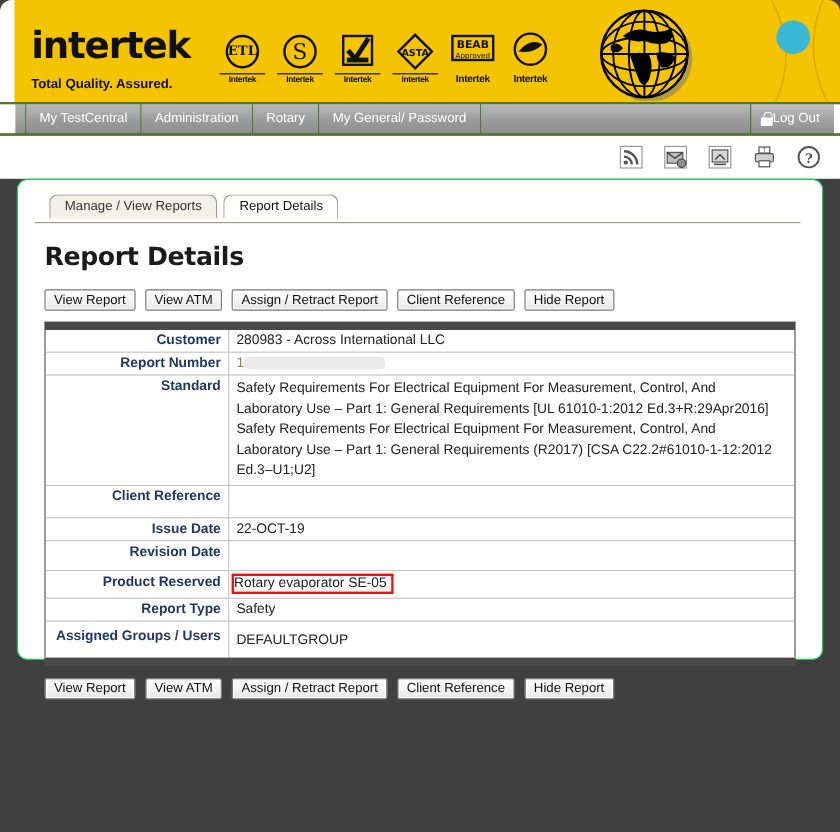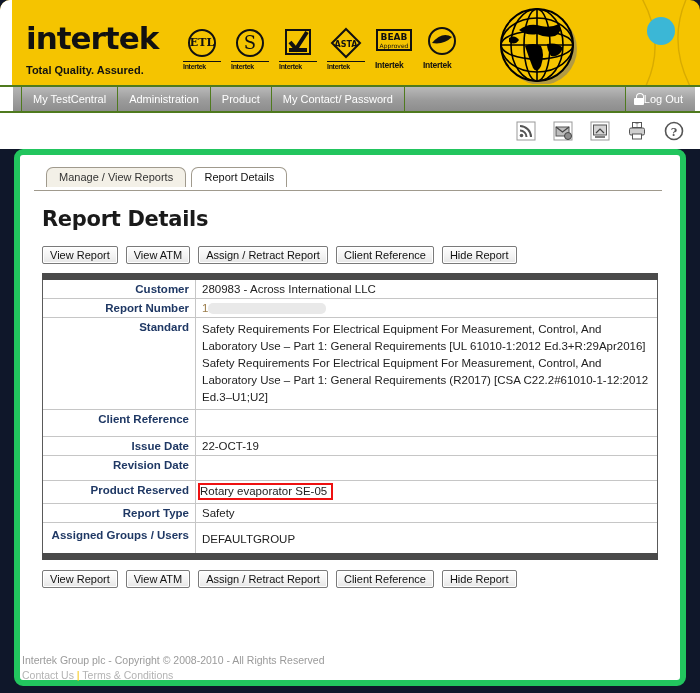--- a/index.html
+++ b/index.html
@@ -12,21 +12,21 @@
     height: 693px;
     overflow: hidden;
     font-family: "Liberation Sans", sans-serif;
     font-size: 12px;
     color: #222;
   }
   .page {
     position: relative;
     width: 700px;
     height: 693px;
-    background: #0f172a;
+    background: #404040;
   }
 
   
   .banner {
     position: relative;
     height: 85px;
     background: #f5c400;
     border-top-left-radius: 10px;
     border-top-right-radius: 10px;
     overflow: hidden;
@@ -62,20 +62,21 @@
   .marks {
     position: absolute;
     left: 183px;
     top: 24px;
     display: flex;
     gap: 10px;
     align-items: flex-end;
   }
   .mark {
     width: 38px;
+    text-align: center;
   }
   .mark-glyph {
     height: 34px;
     display: flex;
     align-items: center;
     justify-content: center;
   }
   .mark-label {
     font-family: "Liberation Sans", sans-serif;
     font-size: 7px;
@@ -198,24 +199,24 @@
   .tool-icon {
     width: 20px;
     height: 20px;
     cursor: pointer;
   }
 
   
   .panel {
     position: relative;
     margin: 0 14px;
-    border: 6px solid #22c55e;
+    border: 1px solid #22c55e;
     border-radius: 9px;
     background: #ffffff;
-    height: 537px;
+    height: 401px;
     box-sizing: border-box;
   }
   .tabs {
     position: relative;
     padding: 12px 0 0 26px;
     height: 24px;
   }
   .tab {
     display: inline-block;
     position: relative;
@@ -455,24 +456,24 @@
   <div class="navbar">
     <div class="nav-spacer-left"></div>
     <div class="nav-edge"></div>
     <div class="nav-item">
       <span>My TestCentral</span>
     </div>
     <div class="nav-item">
       <span>Administration</span>
     </div>
     <div class="nav-item">
-      <span>Product</span>
+      <span>Rotary</span>
     </div>
     <div class="nav-item">
-      <span>My Contact/ Password</span>
+      <span>My General/ Password</span>
     </div>
     <div class="nav-fill"></div>
     <div class="logout">
       <span class="padlock">
         <span class="shackle"></span>
           <span class="body"></span>
       </span>
       <span>Log Out</span>
     </div>
     <div class="nav-spacer-right"></div>
@@ -599,22 +600,14 @@
     <div class="btn-row" style="margin-top:10px;">
       <button class="btn">View Report</button>
       <button class="btn">View ATM</button>
       <button class="btn">Assign / Retract Report</button>
       <button class="btn">Client Reference</button>
       <button class="btn">Hide Report</button>
     </div>
 
   </div>
 
-  <div class="footer">
-    <div class="foot-line">Intertek Group plc - Copyright © 2008-2010 - All Rights Reserved</div>
-    <div class="foot-line">
-      <a class="foot-link">Contact Us</a>
-      <span class="foot-sep">|</span>
-      <a class="foot-link">Terms &amp; Conditions</a>
-    </div>
-  </div>
 
 </div>
 
 </body></html>

